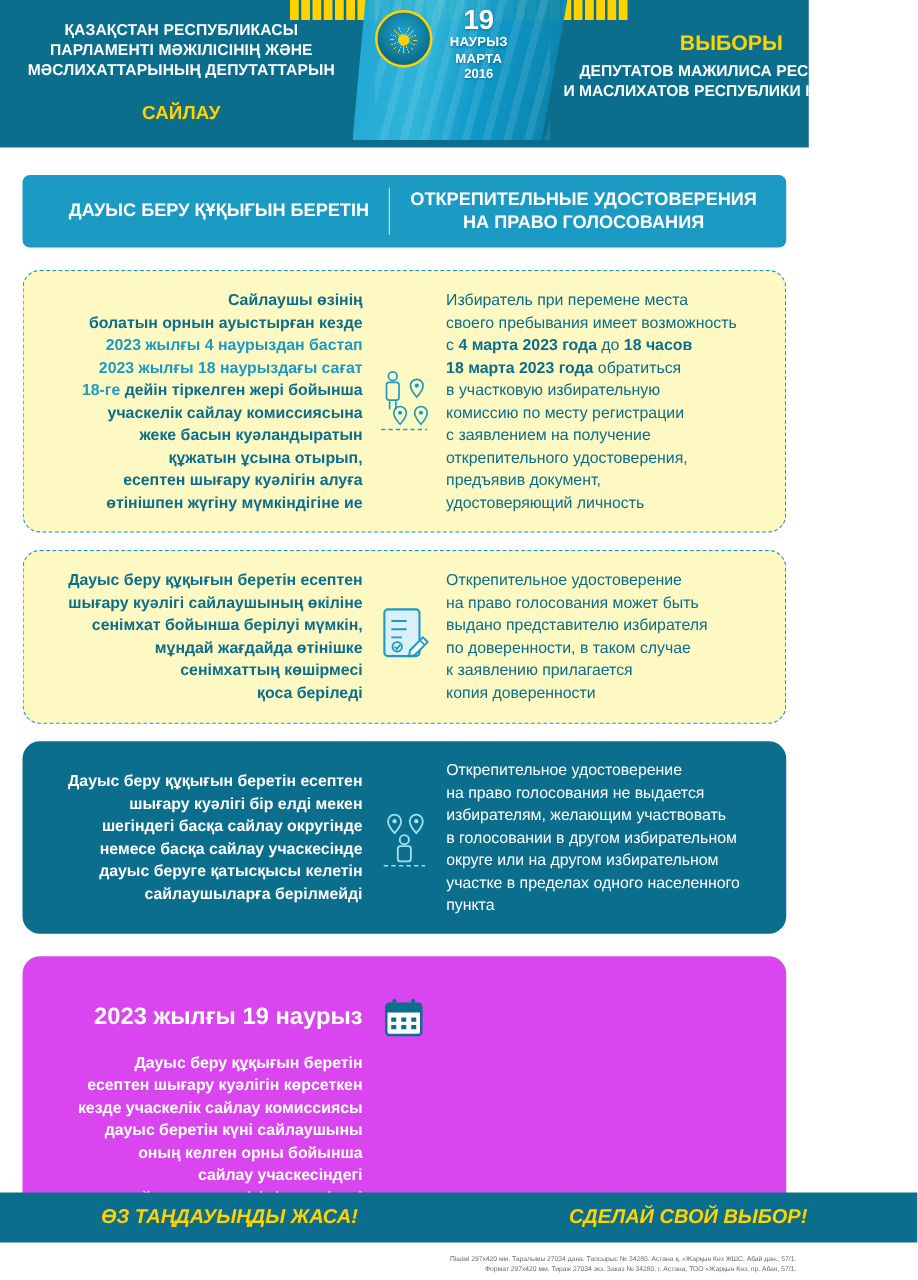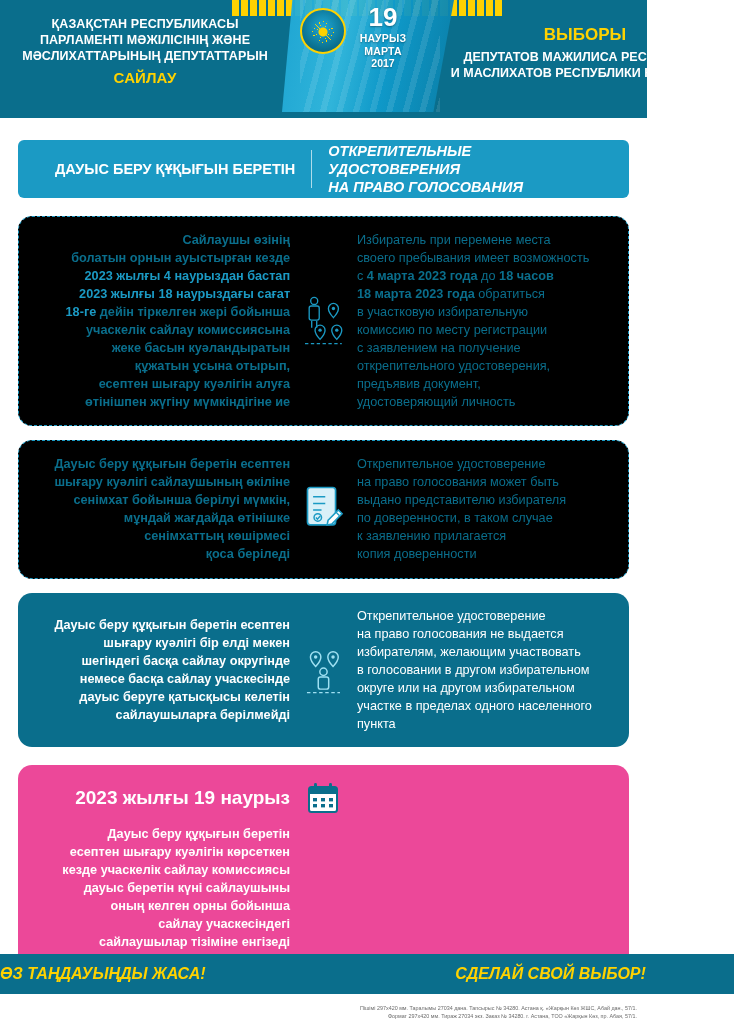--- a/index.html
+++ b/index.html
@@ -49,21 +49,21 @@
     position: absolute; left: 0; top: 16px;
     width: 290px;
     text-align: center;
     color: #ffd200;
     font-weight: bold;
     font-size: 12.5px;
     line-height: 1.28;
     letter-spacing: .1px;
   }
   .header-left .white { color:#ffffff; }
-  .header-left .saylau { color:#ffd200; font-size:15px; display:block; margin-top:4px; }
+  .header-left .saylau { color:#ffd200; font-size:15px; display:block; margin-top:17px; }
 
   .emblem {
     position: absolute; left: 300px; top: 8px;
     width: 46px; height: 46px;
     border-radius: 50%;
     background: radial-gradient(circle at 50% 40%, #1fa8d6, #0a6e8c 70%);
     border: 2px solid #ffd200;
   }
   .emblem::after {
     content: "";
@@ -92,21 +92,21 @@
   }
   .date-badge {
     position: absolute; left: 352px; top: 4px;
     width: 62px;
     text-align: center;
     color: #ffffff;
     font-weight: bold;
     line-height: 1.05;
     text-shadow: 0 1px 2px rgba(0,0,0,.35);
   }
-  .date-badge .d-day { font-size: 26px; display:block; }
+  .date-badge .d-day { font-size: 22px; display:block; }
   .date-badge .d-mon { font-size: 10.5px; display:block; margin-top:2px; letter-spacing:.2px;}
   .date-badge .d-yr  { font-size: 10.5px; display:block; margin-top:1px; }
 
   .header-right {
     position: absolute; left: 440px; top: 24px;
     width: 290px;
     text-align: center;
     color: #ffffff;
     font-size: 12.5px;
     font-weight: bold;
@@ -132,57 +132,56 @@
     width: 48%;
     text-align: right;
     padding-right: 16px;
   }
   .titlebar .tb-divider {
     width: 1px; height: 38px; background: rgba(255,255,255,.65);
   }
   .titlebar .tb-right {
     width: 48%;
     padding-left: 16px;
-    text-align: left;
-    font-style: italic;
+    text-align: center;
   }
 
   
   .cards { margin: 18px 18px 0 18px; }
 
   .card {
     display: flex;
     align-items: center;
     margin-bottom: 14px;
     border-radius: 14px;
     padding: 14px 12px;
   }
   .card.outline {
     border: 1.5px dashed #1b9ac4;
-    background: #000000;
+    background: #fef9c3;
   }
   .card.filled-dark  { background: #0a6e8c; }
 
   .col-kz, .col-ru { width: 46%; font-size: 12.7px; line-height: 1.42; }
   .col-kz { text-align: right; padding-right: 10px; font-weight: bold; }
   .col-ru { text-align: left;  padding-left: 10px; }
   .icon-col { width: 8%; display:flex; align-items:center; justify-content:center; }
 
   .card.outline .col-kz { color: #0a6e8c; }
   .card.outline .col-ru { color: #0a6e8c; }
   .card.outline .hl { color: #1b9ac4; font-weight: bold; }
   .card.filled-light .col-kz, .card.filled-light .col-ru,
   .card.filled-dark .col-kz, .card.filled-dark .col-ru { color:#ffffff; }
 
   
   .card-date {
     margin: 18px 18px 0 18px;
-    background: #ec4899;
+    background: #d946ef;
     border-radius: 14px;
-    padding: 16px 12px 18px 12px;
+    padding: 32px 12px 18px 12px;
   }
   .date-row {
     display: flex; align-items: center; margin-bottom: 10px;
   }
   .date-row .dk, .date-row .dr {
     width: 46%; font-size: 19px; font-weight: bold; color:#ffffff;
   }
   .date-row .dk { text-align: right; padding-right: 10px; }
   .date-row .dr { text-align: left;  padding-left: 10px; }
   .date-row .icon-col svg { display:block; }
@@ -196,21 +195,21 @@
     width: 734px;
     height: 40px;
     background: #0a6e8c;
     display: flex;
     align-items: center;
     color: #ffd200;
     font-weight: bold;
     font-style: italic;
     font-size: 16px;
   }
-  .footerbar .f-left { width: 50%; text-align: left; }
+  .footerbar .f-left { width: 50%; text-align: center; }
   .footerbar .f-right { width: 50%; text-align: center; }
 
   .fineprint {
     position: absolute;
     right: 10px; bottom: 4px;
     width: 420px;
     text-align: right;
     color: #6b6b6b;
     font-size: 5.4px;
     line-height: 1.5;
@@ -263,21 +262,21 @@
       <span class="white">МӘСЛИХАТТАРЫНЫҢ ДЕПУТАТТАРЫН</span>
       <span class="saylau">САЙЛАУ</span>
     </div>
 
     <div class="emblem"></div>
 
     <div class="date-badge">
       <span class="d-day">19</span>
       <span class="d-mon">НАУРЫЗ</span>
       <span class="d-mon">МАРТА</span>
-      <span class="d-yr">2017</span>
+      <span class="d-yr">2016</span>
     </div>
 
     <div class="header-right">
       <span class="vybory">ВЫБОРЫ</span>
       <span>ДЕПУТАТОВ МАЖИЛИСА РЕСПУБЛИКИ</span><br>
       <span>И МАСЛИХАТОВ РЕСПУБЛИКИ КАЗАХСТАН</span>
     </div>
   </div>
 
   <div class="titlebar">

